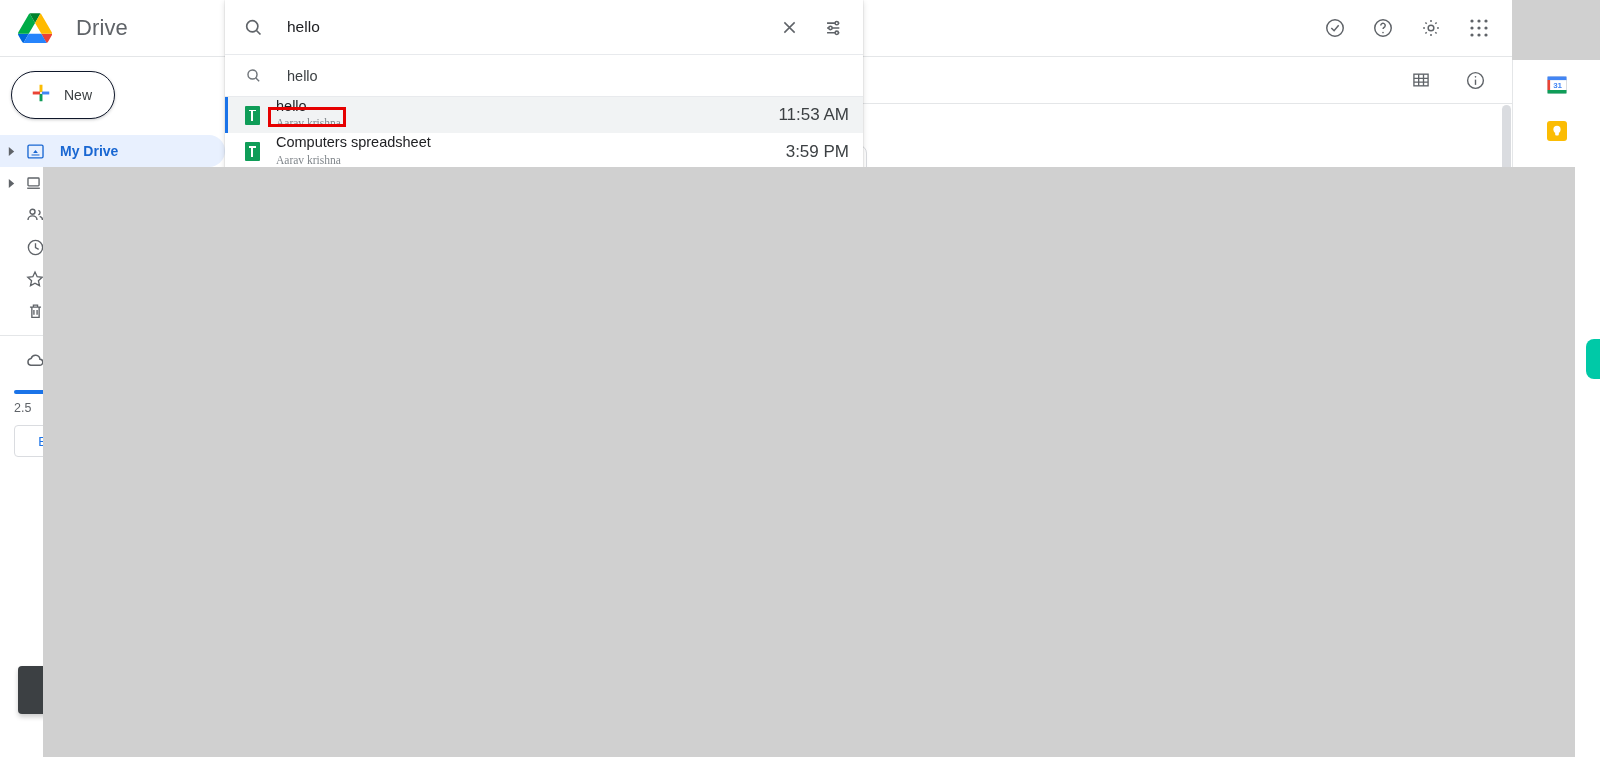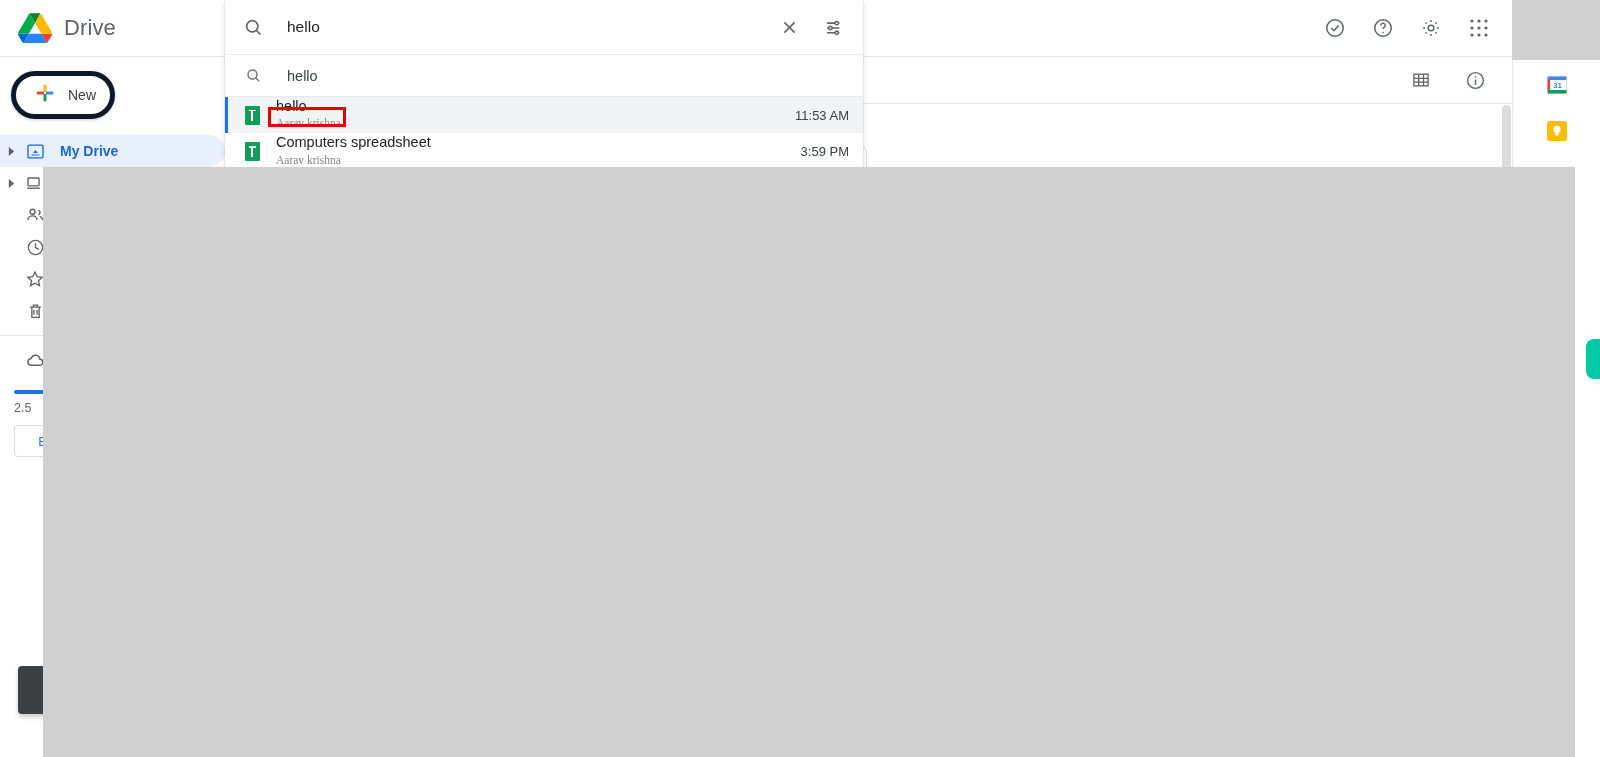--- a/index.html
+++ b/index.html
@@ -9,21 +9,21 @@
     background: #ffffff;
     overflow: hidden;
   }
   #app { position: relative; width: 1600px; height: 757px; background:#fff; }
 
   
   .topbar {
     position: absolute; left:0; top:0; width:1512px; height:56px;
     background:#fff; display:flex; align-items:center;
   }
-  .brand { display:flex; align-items:center; width:207px; padding-left:18px; gap:12px; }
+  .brand { display:flex; align-items:center; width:207px; padding-left:18px; gap:24px; }
   .brand-logo { width:34px; height:30px; }
   .brand-title { font-size:22px; color:#5f6368; letter-spacing:0.1px; }
 
   .topbar-right {
     position:absolute; right:0; top:0; height:56px;
     display:flex; align-items:center; gap:18px; padding-right:18px;
   }
   .icon-btn {
     width:30px; height:30px; display:flex; align-items:center; justify-content:center;
     border-radius:50%; cursor:pointer; color:#5f6368;
@@ -70,35 +70,35 @@
   }
   .sheet-glyph::before {
     content:""; position:absolute; left:4px; top:4px; width:7px; height:1.8px; background:#fff;
   }
   .sheet-glyph::after {
     content:""; position:absolute; left:6.6px; top:4px; width:1.8px; height:11px; background:#fff;
   }
   .res-text { flex:1; padding-left:11px; line-height:1.05; }
   .res-title { font-size:14.5px; color:#202124; display:block; white-space:nowrap; overflow:hidden; }
   .res-owner { font-size:11.5px; color:#80868b; display:inline-block; margin-top:2px;font-family:Liberation Serif, serif; }
-  .res-time { font-size:13px; color:#3c4043; flex:none; }
+  .res-time { font-size:17px; color:#3c4043; flex:none; }
 
   
   .anno-box {
     position:absolute; left:268px; top:107px; width:78px; height:20px;
     border:3px solid #e60000; z-index:60; pointer-events:none;
   }
 
   
   .sidebar {
     position:absolute; left:0; top:57px; width:225px; bottom:0; background:#fff;
   }
   .new-btn {
     margin:14px 0 0 11px; width:104px; height:48px; border-radius:24px;
-    background:#fff; border:5px solid #0f172a;
+    background:#fff; border:1px solid #0f172a;
     box-shadow:0 1px 3px rgba(60,64,67,.28);
     display:flex; align-items:center; gap:12px; padding-left:18px; cursor:pointer;
   }
   .new-label { font-size:14px; color:#3c4043; }
 
   .nav-list { margin-top:16px; }
   .nav-item {
     height:32px; display:flex; align-items:center; cursor:pointer;
     border-radius:0 16px 16px 0; padding-right:12px;
     color:#5f6368; font-size:14px;

